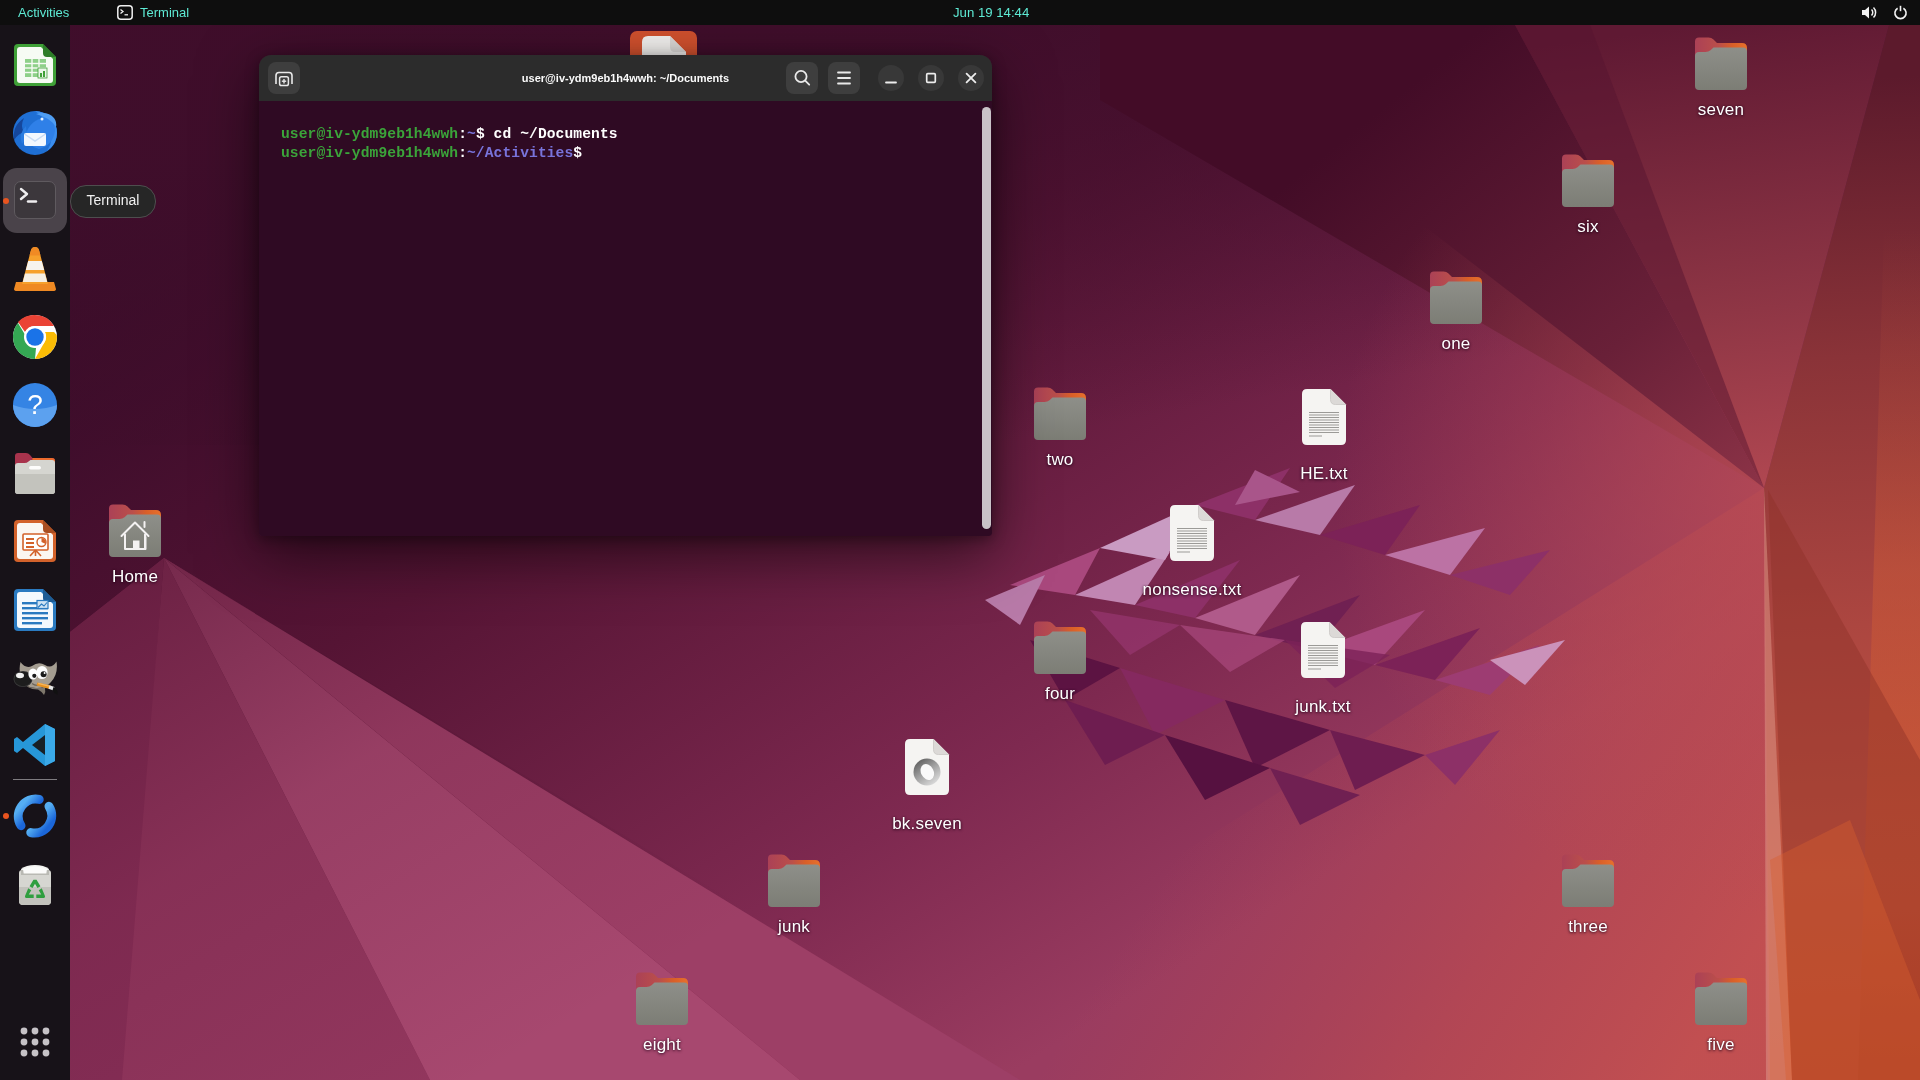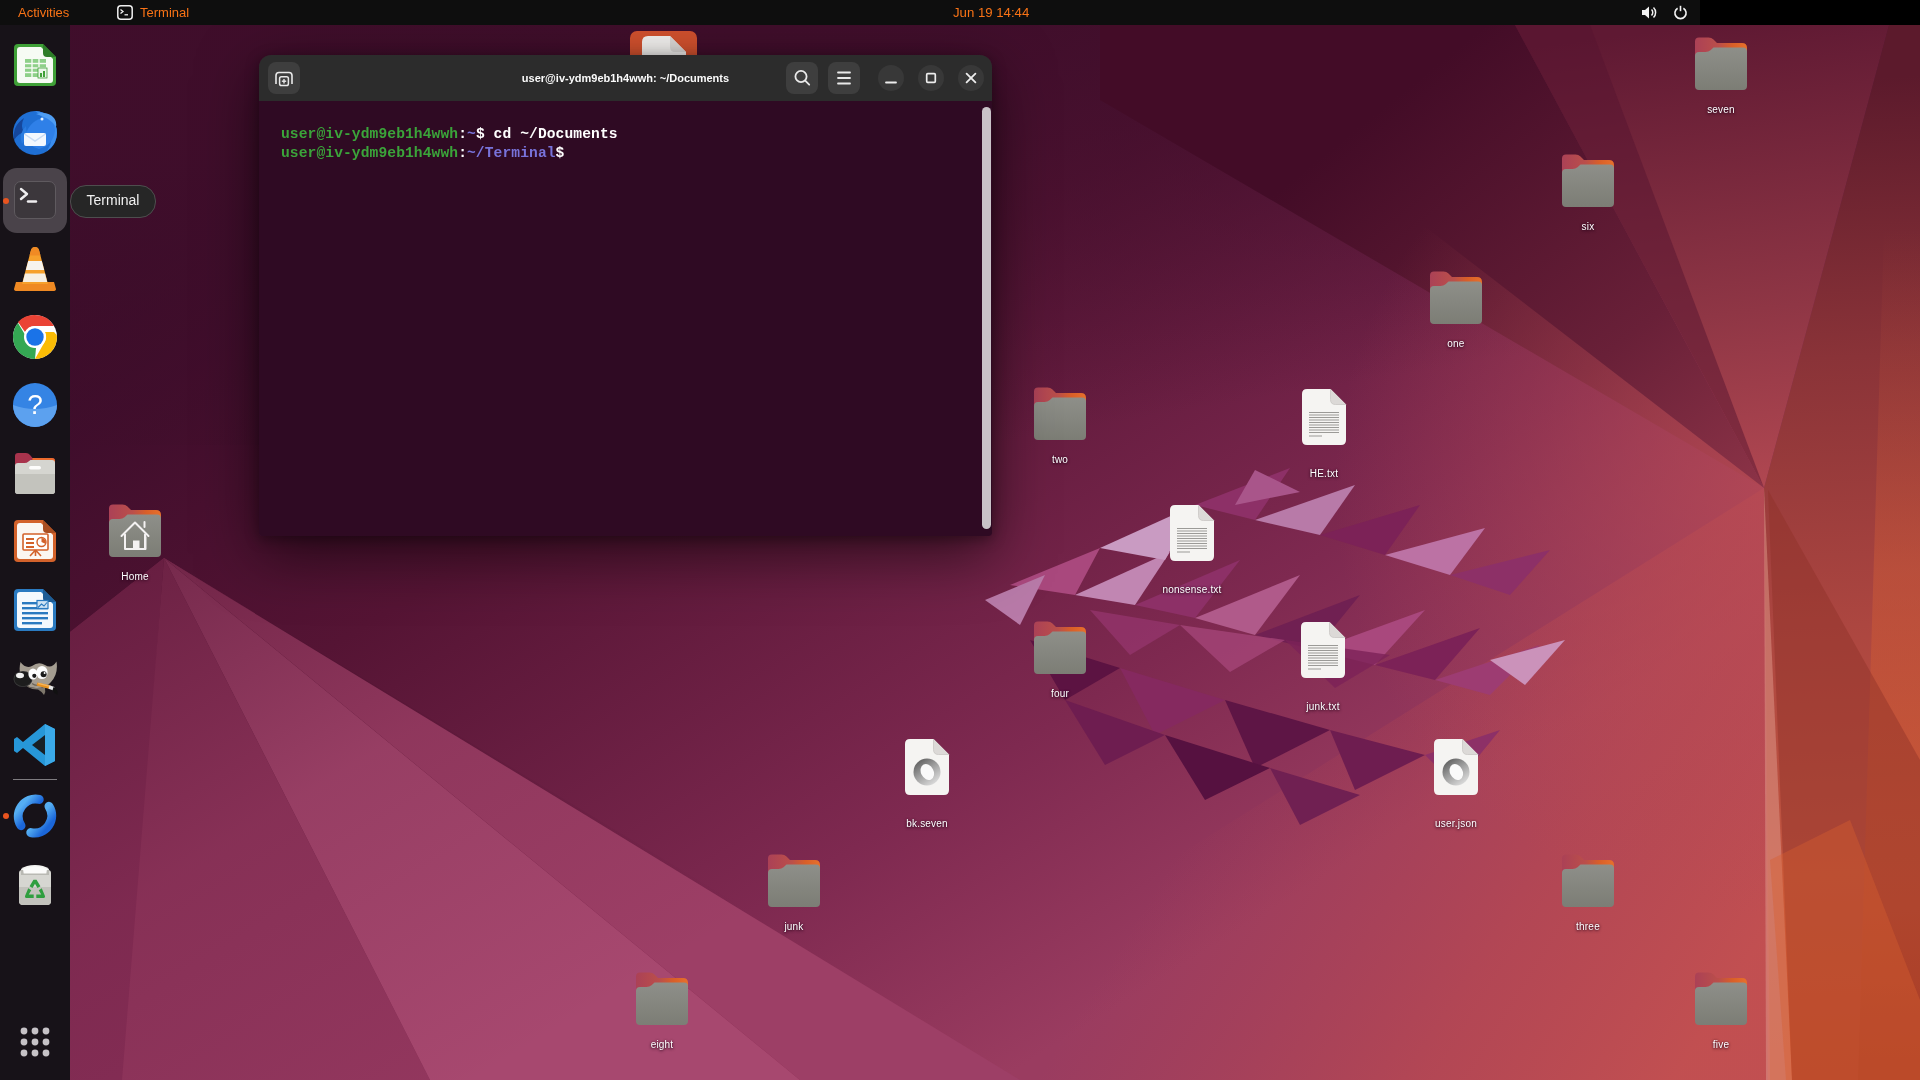--- a/index.html
+++ b/index.html
@@ -1,33 +1,33 @@
 <!DOCTYPE html>
 <html><head>
 <meta charset="utf-8">
 <style>
   html,body{margin:0;padding:0;width:1920px;height:1080px;overflow:hidden;background:#000;
     font-family:"Liberation Sans", sans-serif;}
   #desk{position:absolute;inset:0;width:1920px;height:1080px;}
   
-  #topbar{position:absolute;left:0;top:0;width:1700px;height:25px;background:#0e0e0e;z-index:40;
-    color:#f97316;font-size:13px;}
+  #topbar{position:absolute;left:0;top:0;width:1920px;height:25px;background:#0e0e0e;z-index:40;
+    color:#5eead4;font-size:13px;}
   #topbar .act{position:absolute;left:18px;top:0;line-height:25px;}
   #topbar .focusapp{position:absolute;left:117px;top:0;line-height:25px;display:flex;align-items:center;gap:7px;height:25px;}
   #topbar .clock{position:absolute;left:953px;top:0;line-height:25px;font-size:13.2px;}
   #topbar .tray{position:absolute;right:12px;top:0;height:25px;display:flex;align-items:center;gap:15px;}
   
   #wall{position:absolute;left:0;top:25px;z-index:0;}
   
   #dock{position:absolute;left:0;top:25px;width:70px;height:1055px;background:#171218;z-index:30;}
   .dk{position:absolute;left:12px;width:46px;height:46px;}
   
   .di{position:absolute;width:110px;text-align:center;z-index:2;}
   .di svg{display:inline-block;}
-  .di .lbl{font-size:10px;letter-spacing:.2px;color:#ffffff;text-shadow:0 1px 3px rgba(40,8,30,.9),0 0 2px rgba(40,8,30,.5);line-height:16px;}
+  .di .lbl{font-size:17px;letter-spacing:.2px;color:#ffffff;text-shadow:0 1px 3px rgba(40,8,30,.9),0 0 2px rgba(40,8,30,.5);line-height:16px;}
   .di.f .lbl{margin-top:7px;}
   .di.p .lbl{margin-top:16px;}
   
   #term{position:absolute;left:259px;top:55px;width:733px;height:481px;z-index:10;
     border-radius:12px 12px 3px 3px;box-shadow:0 18px 60px rgba(0,0,0,.55),0 3px 14px rgba(0,0,0,.35);}
   #thead{position:absolute;left:0;top:0;width:733px;height:46px;background:#2c2c2c;border-radius:12px 12px 0 0;}
   #thead .ttl{position:absolute;left:0;width:733px;text-align:center;top:0;line-height:46px;color:#fbfbfb;
     font-size:11px;font-weight:bold;}
   .hbtn{position:absolute;top:7px;width:32px;height:32px;border-radius:8px;background:#3e3e3e;}
   .cbtn{position:absolute;top:10px;width:26px;height:26px;border-radius:50%;background:#383838;}
@@ -241,23 +241,20 @@
       </svg><div class="lbl">HE.txt</div></div>
 <div class="di p" style="left:1137px;top:504px"><svg width="46" height="58">
         <use href="#txt"></use>
       </svg><div class="lbl">nonsense.txt</div></div>
 <div class="di p" style="left:1268px;top:621px"><svg width="46" height="58">
         <use href="#txt"></use>
       </svg><div class="lbl">junk.txt</div></div>
 <div class="di p" style="left:872px;top:738px"><svg width="46" height="58">
         <use href="#json"></use>
       </svg><div class="lbl">bk.seven</div></div>
-<div class="di p" style="left:1401px;top:738px"><svg width="46" height="58">
-        <use href="#json"></use>
-      </svg><div class="lbl">user.json</div></div>
 
 <div style="position:absolute;left:630px;top:31px;width:67px;height:24px;overflow:hidden;z-index:2">
   <svg width="67" height="60" viewBox="0 0 67 60">
     <rect x="0" y="0" width="67" height="60" rx="7" fill="#d2512e"></rect>
     <path d="M12,60 V11 q0,-6 6,-6 h22 l16,16 V60 Z" fill="#f4f2f0"></path>
     <path d="M40,5 l16,16 h-11 q-5,0 -5,-5 Z" fill="#dddad8"></path>
   </svg>
 </div>
 
 <div id="term">
@@ -288,21 +285,21 @@
     </svg></div>
     <div class="cbtn" style="left:699px;"><svg width="26" height="26" viewBox="0 0 26 26">
       <g stroke="#ededed" stroke-width="1.8" stroke-linecap="round">
         <line x1="8.6" y1="8.6" x2="17.4" y2="17.4"></line>
               <line x1="17.4" y1="8.6" x2="8.6" y2="17.4"></line>
       </g>
     </svg></div>
   </div>
   <div id="tbody">
 <pre><span class="g">user@iv-ydm9eb1h4wwh</span>:<span class="b">~</span>$ cd ~/Documents
-<span class="g">user@iv-ydm9eb1h4wwh</span>:<span class="b">~/Terminal</span>$</pre>
+<span class="g">user@iv-ydm9eb1h4wwh</span>:<span class="b">~/Activities</span>$</pre>
     <div id="tscroll"></div>
   </div>
 </div>
 
 <div id="dock">
 
   <div class="dk" style="top:17px"><svg width="46" height="46" viewBox="0 0 46 46">
     <path d="M6,2 H31 L44,15 V40 Q44,44 40,44 H6 Q2,44 2,40 V6 Q2,2 6,2 Z" fill="#3fa037"></path>
     <path d="M8,5 H29 L41,17 V38 Q41,41 38,41 H8 Q5,41 5,38 V8 Q5,5 8,5 Z" fill="#f6fbf4"></path>
     <path d="M31,2 L44,15 H35 Q31,15 31,11 Z" fill="#2d7d28"></path>

